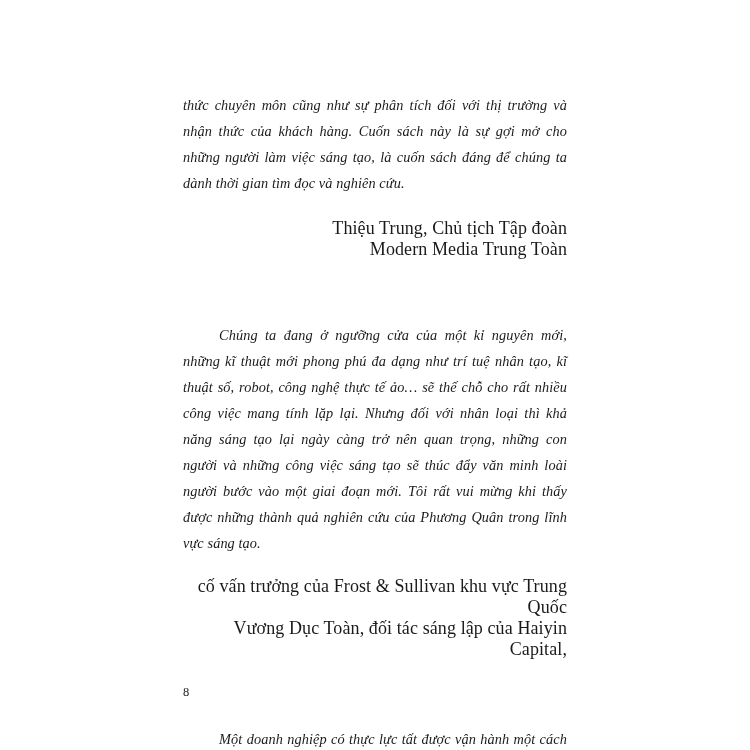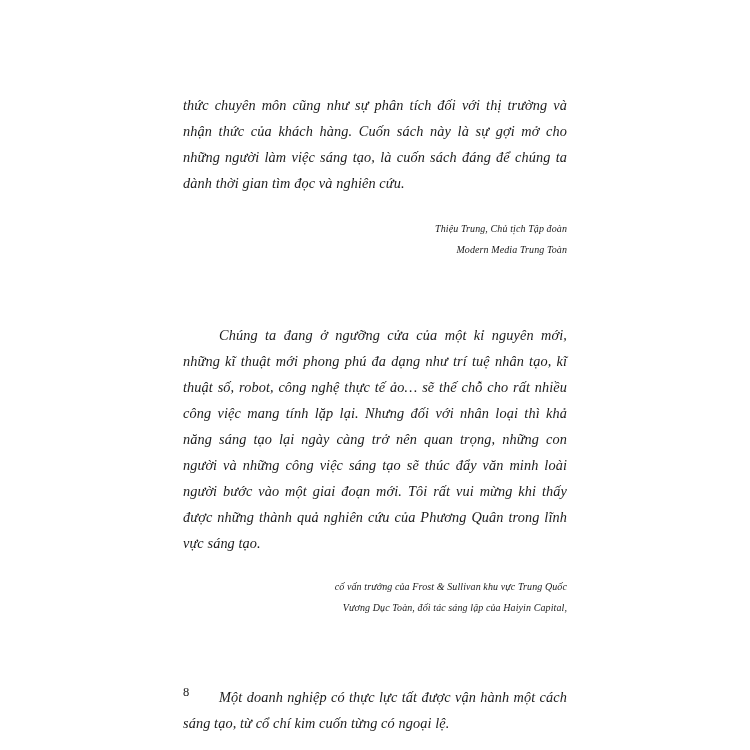--- a/index.html
+++ b/index.html
@@ -33,22 +33,21 @@
     text-align: justify;
     text-justify: inter-word;
     margin: 0;
     letter-spacing: 0.1px;
   }
   .para.indent {
     text-indent: 36px;
     font-style: italic;
   }
   .attrib {
-    font-style: italic;
-    font-size: 10px;
+    font-size: 18px;
     line-height: 21px;
     text-align: right;
     margin: 0;
     letter-spacing: 0.1px;
   }
   .block-gap-1 { height: 22px; }
   .block-gap-2 { height: 62px; }
   .block-gap-3 { height: 20px; }
   .block-gap-4 { height: 66px; }
   .block-gap-5 { height: 20px; }

